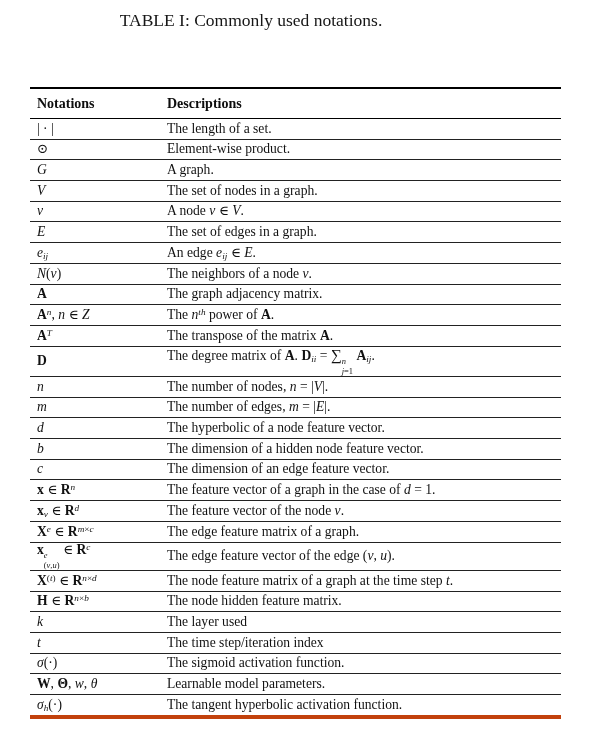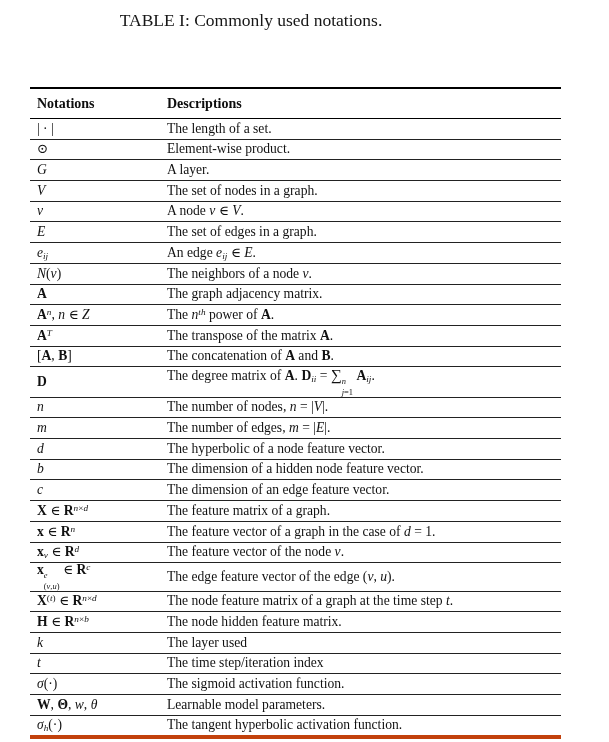--- a/index.html
+++ b/index.html
@@ -92,21 +92,21 @@
       <td class="description">The length of a set.</td>
     </tr>
 
     <tr>
       <td class="notation">⊙</td>
       <td class="description">Element-wise product.</td>
     </tr>
 
     <tr>
       <td class="notation"><i>G</i></td>
-      <td class="description">A layer.</td>
+      <td class="description">A graph.</td>
     </tr>
 
     <tr>
       <td class="notation"><i>V</i></td>
       <td class="description">The set of nodes in a graph.</td>
     </tr>
 
     <tr>
       <td class="notation"><i>v</i></td>
       <td class="description">A node <i>v</i> ∈ <i>V</i>.</td>
@@ -135,24 +135,20 @@
     <tr>
       <td class="notation"><b>A</b><sup><i>n</i></sup>, <i>n</i> ∈ <i>Z</i></td>
       <td class="description">The <i>n</i><sup><i>th</i></sup> power of <b>A</b>.</td>
     </tr>
 
     <tr>
       <td class="notation"><b>A</b><sup><i>T</i></sup></td>
       <td class="description">The transpose of the matrix <b>A</b>.</td>
     </tr>
 
-    <tr>
-      <td class="notation">[<b>A</b>, <b>B</b>]</td>
-      <td class="description">The concatenation of <b>A</b> and <b>B</b>.</td>
-    </tr>
 
     <tr>
       <td class="notation"><b>D</b></td>
       <td class="description">The degree matrix of <b>A</b>. <b>D</b><sub><i>ii</i></sub> = <span class="sum">∑</span><span class="ss">
               <span class="t"><i>n</i></span>
               <span class="b"><i>j</i>=1</span>
             </span> <b>A</b><sub><i>ij</i></sub>.</td>
     </tr>
 
     <tr>
@@ -173,35 +169,35 @@
     <tr>
       <td class="notation"><i>b</i></td>
       <td class="description">The dimension of a hidden node feature vector.</td>
     </tr>
 
     <tr>
       <td class="notation"><i>c</i></td>
       <td class="description">The dimension of an edge feature vector.</td>
     </tr>
 
-    <tr>
-      <td class="notation"><b>X</b> ∈ <b>R</b><sup><i>n</i>×<i>d</i></sup></td>
-      <td class="description">The feature matrix of a graph.</td>
-    </tr>
 
     <tr>
       <td class="notation"><b>x</b> ∈ <b>R</b><sup><i>n</i></sup></td>
       <td class="description">The feature vector of a graph in the case of <i>d</i> = 1.</td>
     </tr>
 
     <tr>
       <td class="notation"><b>x</b><sub><i>v</i></sub> ∈ <b>R</b><sup><i>d</i></sup></td>
       <td class="description">The feature vector of the node <i>v</i>.</td>
     </tr>
 
+    <tr>
+      <td class="notation"><b>X</b><sup><i>e</i></sup> ∈ <b>R</b><sup><i>m</i>×<i>c</i></sup></td>
+      <td class="description">The edge feature matrix of a graph.</td>
+    </tr>
 
     <tr>
       <td class="notation"><b>x</b><span class="ss">
               <span class="t"><i>e</i></span>
               <span class="b">(<i>v</i>,<i>u</i>)</span>
             </span> ∈ <b>R</b><sup><i>c</i></sup></td>
       <td class="description">The edge feature vector of the edge (<i>v</i>, <i>u</i>).</td>
     </tr>
 
     <tr>

